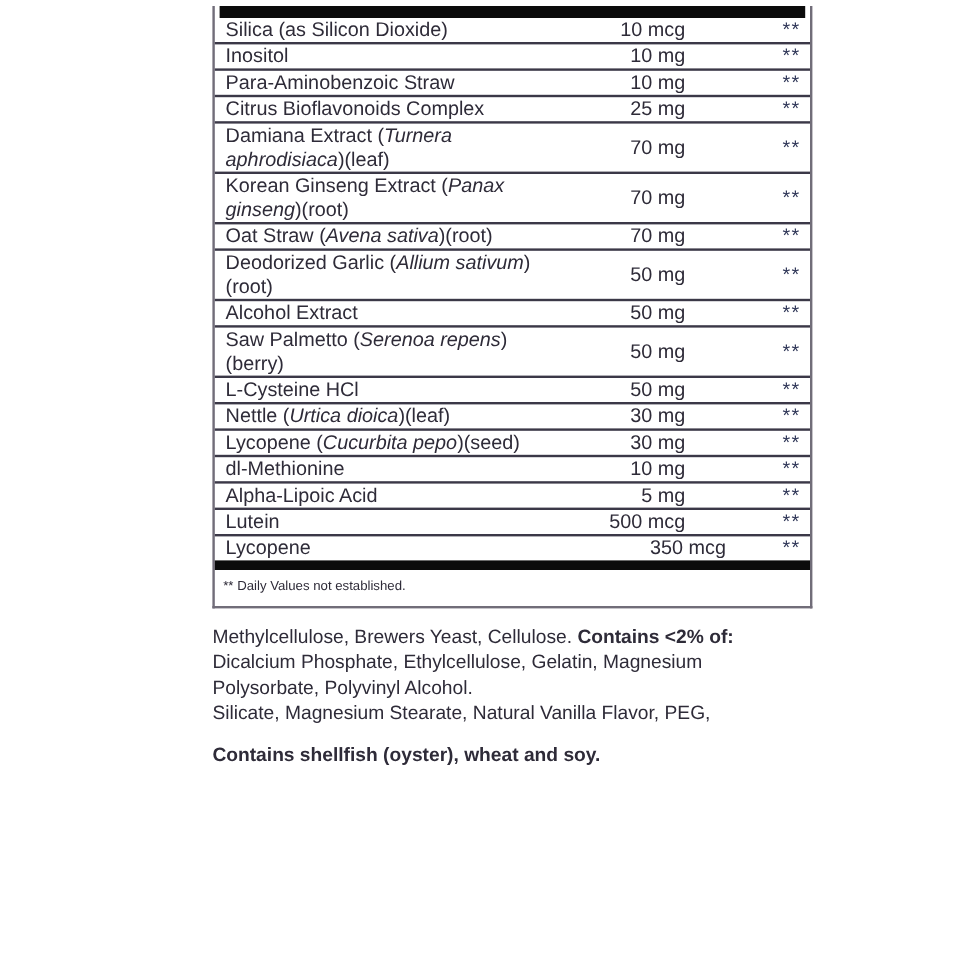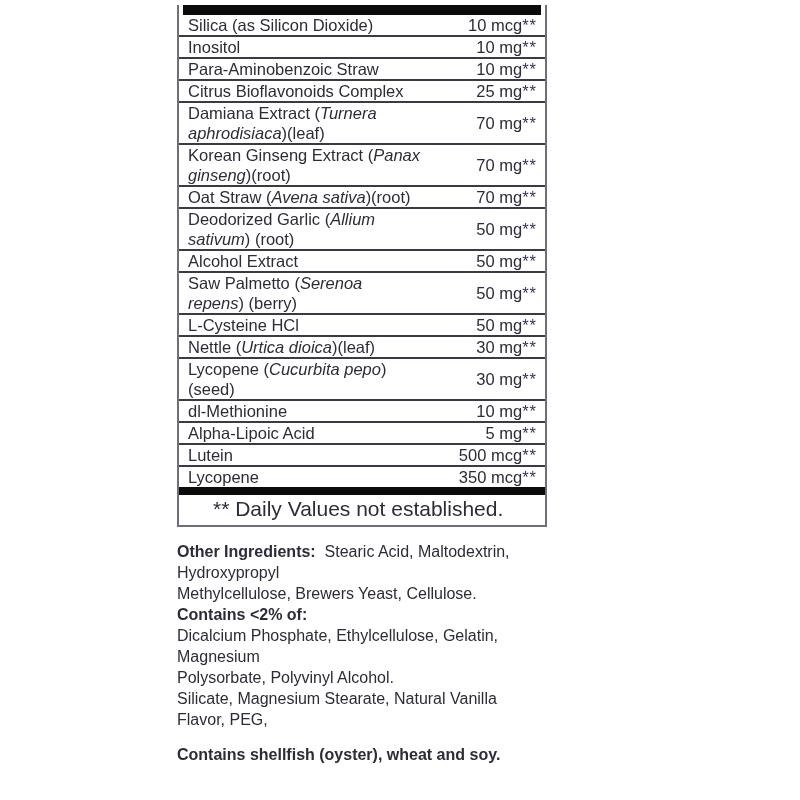--- a/index.html
+++ b/index.html
@@ -12,21 +12,21 @@
     height: 800px;
     position: relative;
     overflow: hidden;
     font-family: "Liberation Sans", "DejaVu Sans", sans-serif;
     -webkit-font-smoothing: antialiased;
   }
   .label-wrap {
     position: absolute;
     left: 177px;
     top: 0;
-    width: 370px;
+    width: 500px;
   }
   .facts-table {
     border-left: 2px solid #716d79;
     border-right: 2px solid #716d79;
     border-bottom: 2px solid #716d79;
     box-sizing: border-box;
   }
   .bar {
     background: #0b0b0b;
   }
@@ -41,44 +41,44 @@
   .row {
     display: flex;
     align-items: center;
     border-bottom: 2px solid #3b3847;
     font-size: 16.5px;
     line-height: 20px;
     color: #2e2b38;
   }
   .row:last-child {
     border-bottom: none;
+    gap: 34px;
   }
   .cell { box-sizing: border-box; }
   .cell.name {
     width: 277px;
     padding-left: 9px;
   }
   .cell.amt {
     width: 115px;
     text-align: right;
   }
   .cell.dv {
     flex: 1;
     text-align: right;
     padding-right: 8px;
     color: #2f3657;
     letter-spacing: 1px;
   }
   .it { font-style: italic; }
   .footnote {
-    font-size: 21px;
+    font-size: 11px;
     line-height: 20px;
     color: #2e2b38;
     padding: 4px 20px 6px 7px;
-    margin-left: 27px;
   }
   .para {
     margin-top: 14px;
     font-size: 16px;
     line-height: 21px;
     color: #2e2b38;
   }
   .para .b { font-weight: 700; }
   .allergen {
     font-weight: 700;
@@ -190,20 +190,19 @@
   <div class="row">
     <div class="cell name"><span>Lycopene</span></div>
     <div class="cell amt">350 mcg</div>
     <div class="cell dv">**</div>
   </div>
 </div>
     <div class="bar bar-bottom"></div>
     <div class="footnote">** Daily Values not established.</div>
   </div>
   <div class="para" id="other-ingredients">
-      <div><span class="b">Other Ingredients:</span><span>&nbsp; Stearic Acid, Maltodextrin, Hydroxypropyl</span></div>
       <div><span>Methylcellulose, Brewers Yeast, Cellulose. </span><span class="b">Contains &lt;2% of:</span></div>
       <div><span>Dicalcium Phosphate, Ethylcellulose, Gelatin, Magnesium</span></div>
       <div><span>Polysorbate, Polyvinyl Alcohol.</span></div>
       <div><span>Silicate, Magnesium Stearate, Natural Vanilla Flavor, PEG,</span></div>
     </div>
   <div class="para allergen">Contains shellfish (oyster), wheat and soy.</div>
 </div>
 
 </body></html>

